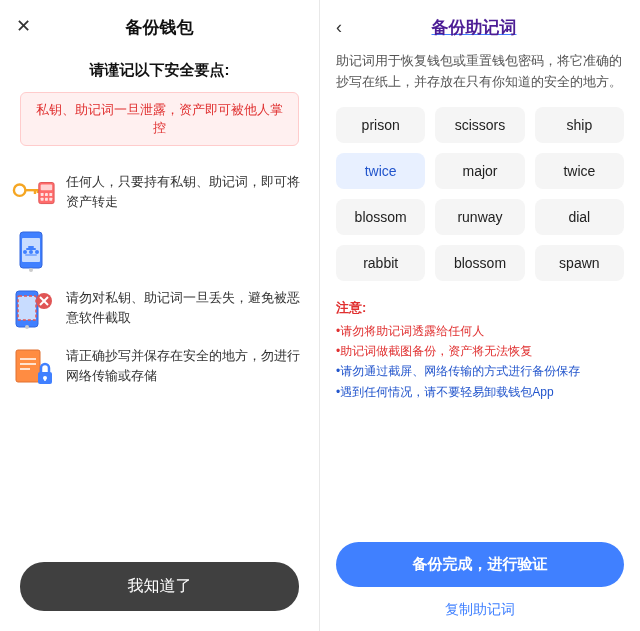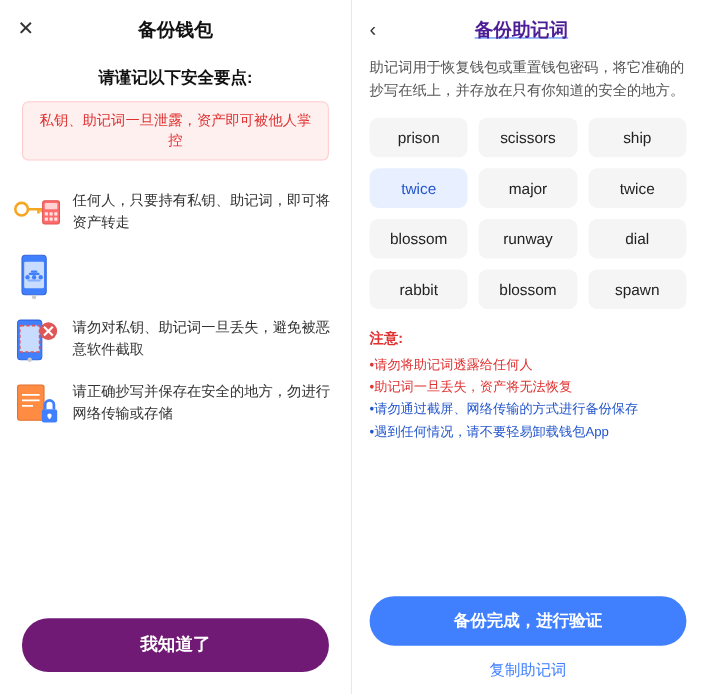--- a/index.html
+++ b/index.html
@@ -102,27 +102,27 @@
       flex: 1;
     }
 
     .left-bottom {
       padding: 14px 20px 20px;
       width: 100%;
     }
 
     .btn-primary {
       width: 100%;
-      background: #701a75;
+      background: #404040;
       color: #fff;
       border: none;
       border-radius: 24px;
       padding: 14px 0;
       font-size: 16px;
-      font-weight: 700;
+      font-weight: 400;
       cursor: pointer;
       text-align: center;
       margin-top: 11px;
     }
 
     
     .right-panel {
       width: 320px;
       height: 631px;
       background: #fff;
@@ -365,21 +365,21 @@
       <div class="word-chip">dial</div>
       <div class="word-chip">rabbit</div>
       <div class="word-chip">blossom</div>
       <div class="word-chip">spawn</div>
     </div>
 
   <div class="notes-section">
     <div class="notes-title">注意:</div>
 
   <div class="notes-item">请勿将助记词透露给任何人</div>
-      <div class="notes-item">助记词一旦丢失，资产将无法恢复</div>
+      <div class="notes-item">助记词做截图备份，资产将无法恢复</div>
       <div class="notes-item blue">请勿通过截屏、网络传输的方式进行备份保存</div>
       <div class="notes-item blue">遇到任何情况，请不要轻易卸载钱包App</div>
     </div>
 
   <div class="right-bottom">
     <button class="btn-complete">备份完成，进行验证</button>
     <button class="btn-copy">复制助记词</button>
   </div>
 </div>
 

